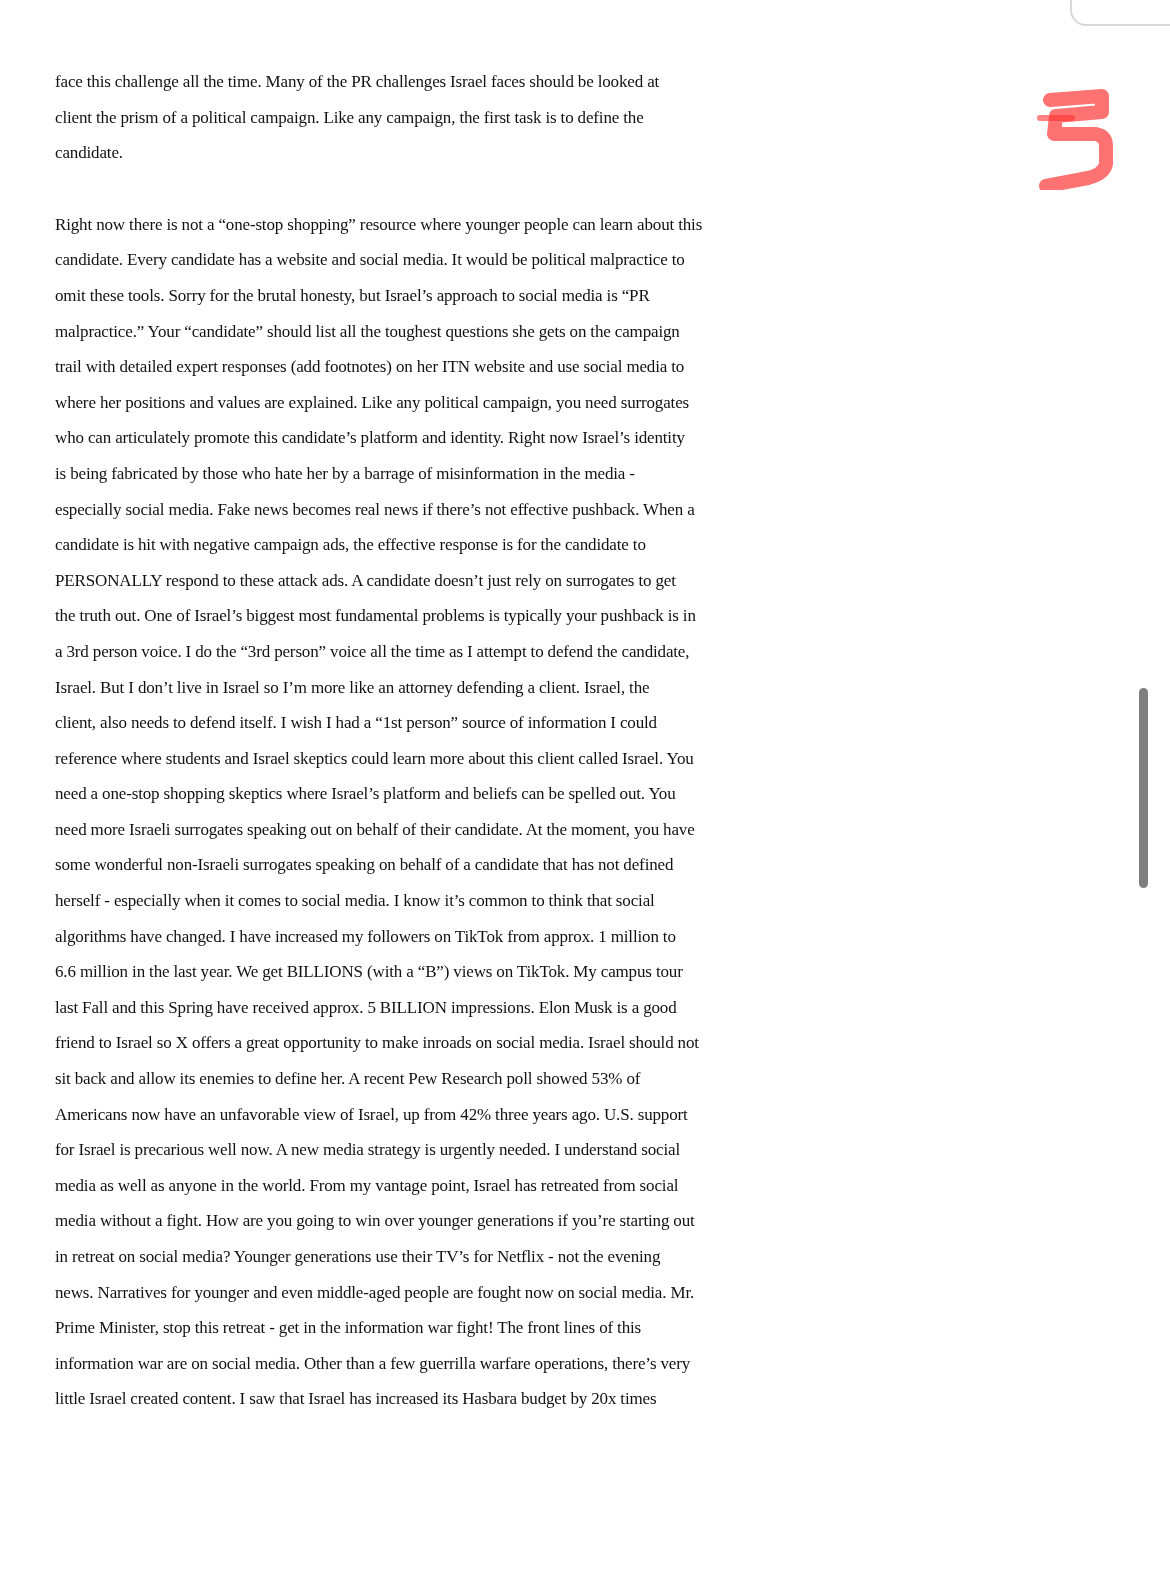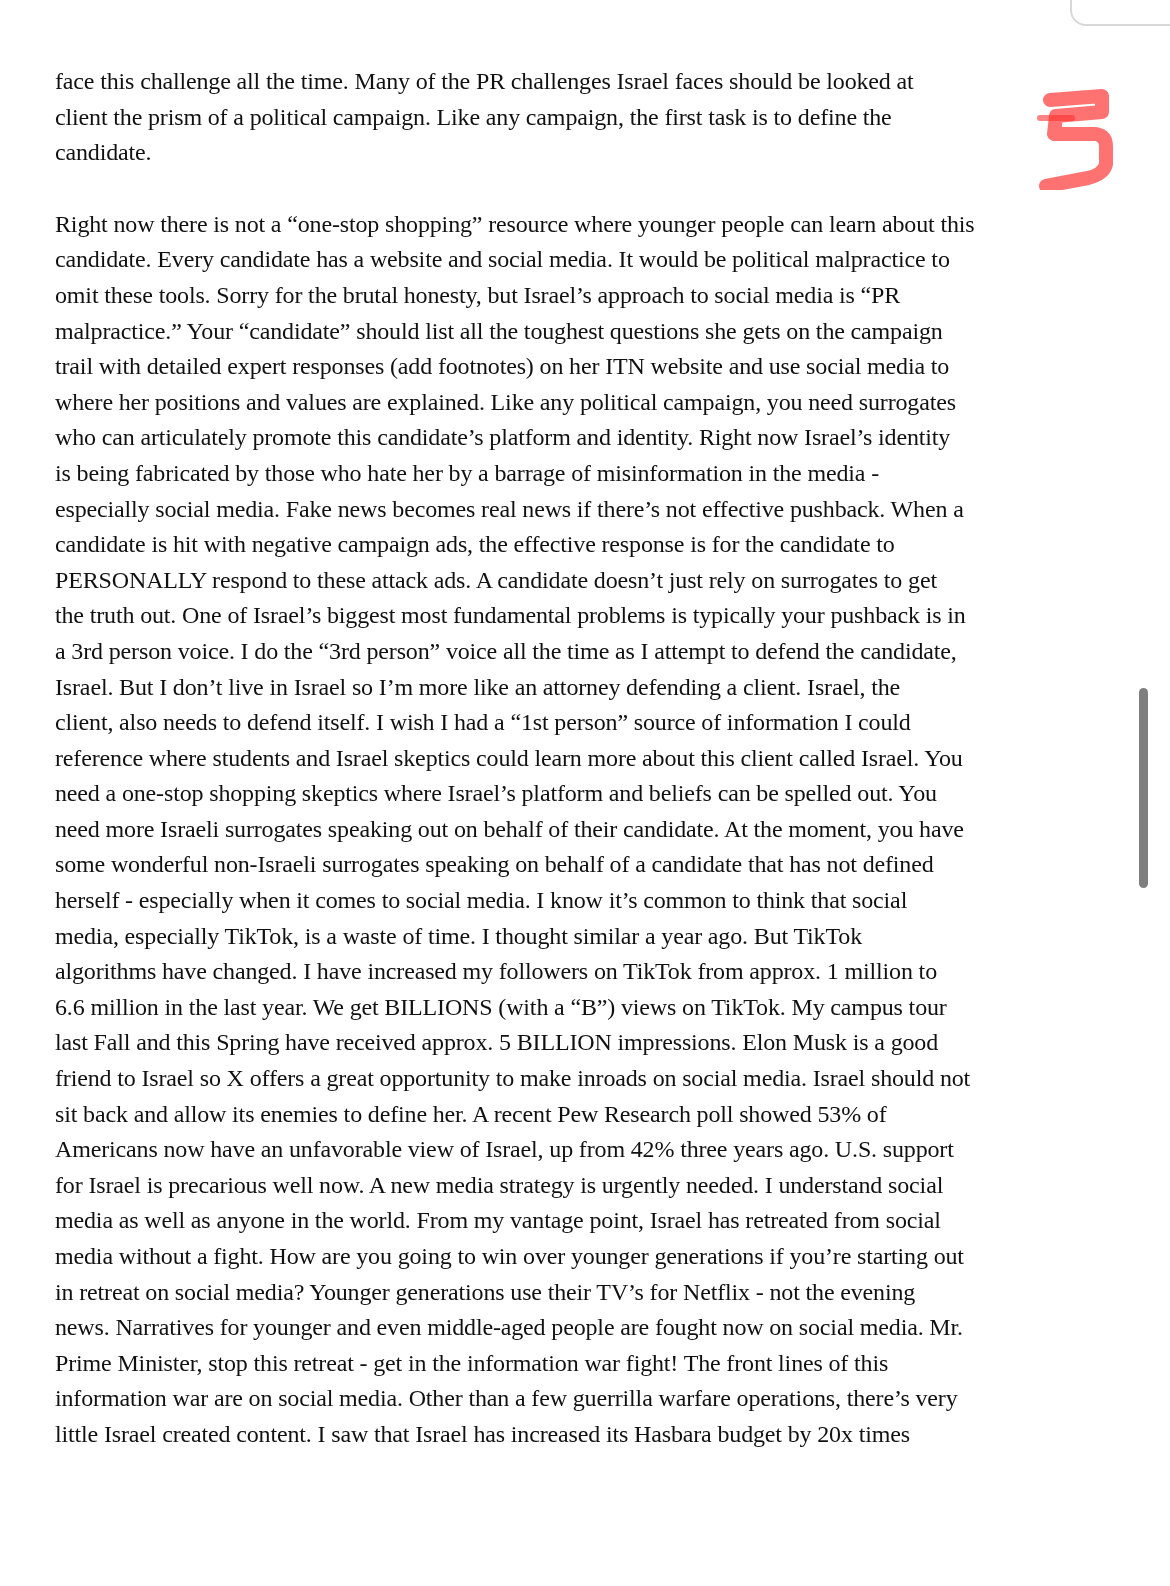--- a/index.html
+++ b/index.html
@@ -27,21 +27,21 @@
     background: #ffffff;
   }
   .page {
     position: absolute;
     left: 55px;
     top: 64px;
     width: 1080px;
   }
   .para {
     margin: 0;
-    font-size: 24px;
+    font-size: 17px;
     line-height: 35.6px;
     letter-spacing: -0.15px;
     white-space: nowrap;
   }
   .para .line { display: block; }
   .para-gap { height: 36px; }
   .marker {
     position: absolute;
     left: 1036px;
     top: 86px;
@@ -85,21 +85,20 @@
     <span class="line">PERSONALLY respond to these attack ads.  A candidate doesn’t just rely on surrogates to get</span>
     <span class="line">the truth out.  One of Israel’s biggest most fundamental problems is typically your pushback is in</span>
     <span class="line">a 3rd person voice.  I do the “3rd person” voice all the time as I attempt to defend the candidate,</span>
     <span class="line">Israel.  But I don’t live in Israel so I’m more like an attorney defending a client.  Israel, the</span>
     <span class="line">client, also needs to defend itself. I wish I had a “1st person” source of information I could</span>
     <span class="line">reference where students and Israel skeptics could learn more about this client called Israel.  You</span>
     <span class="line">need a one-stop shopping skeptics where Israel’s platform and beliefs can be spelled out.  You</span>
     <span class="line">need more Israeli surrogates speaking out on behalf of their candidate.  At the moment, you have</span>
     <span class="line">some wonderful non-Israeli surrogates speaking on behalf of a candidate that has not defined</span>
     <span class="line">herself - especially when it comes to social media.  I know it’s common to think that social</span>
-    <span class="line">media, especially TikTok, is a waste of time.  I thought similar a year ago.  But TikTok</span>
     <span class="line">algorithms have changed.  I have increased my followers on TikTok from approx. 1 million to</span>
     <span class="line">6.6 million in the last year.  We get BILLIONS (with a “B”) views on TikTok.  My campus tour</span>
     <span class="line">last Fall and this Spring have received approx. 5 BILLION impressions.  Elon Musk is a good</span>
     <span class="line">friend to Israel so X offers a great opportunity to make inroads on social media.  Israel should not</span>
     <span class="line">sit back and allow its enemies to define her.  A recent Pew Research poll showed 53% of</span>
     <span class="line">Americans now have an unfavorable view of Israel, up from 42% three years ago. U.S. support</span>
     <span class="line">for Israel is precarious well now.  A new media strategy is urgently needed.  I understand social</span>
     <span class="line">media as well as anyone in the world.  From my vantage point, Israel has retreated from social</span>
     <span class="line">media without a fight.  How are you going to win over younger generations if you’re starting out</span>
     <span class="line">in retreat on social media?  Younger generations use their TV’s for Netflix - not the evening</span>

